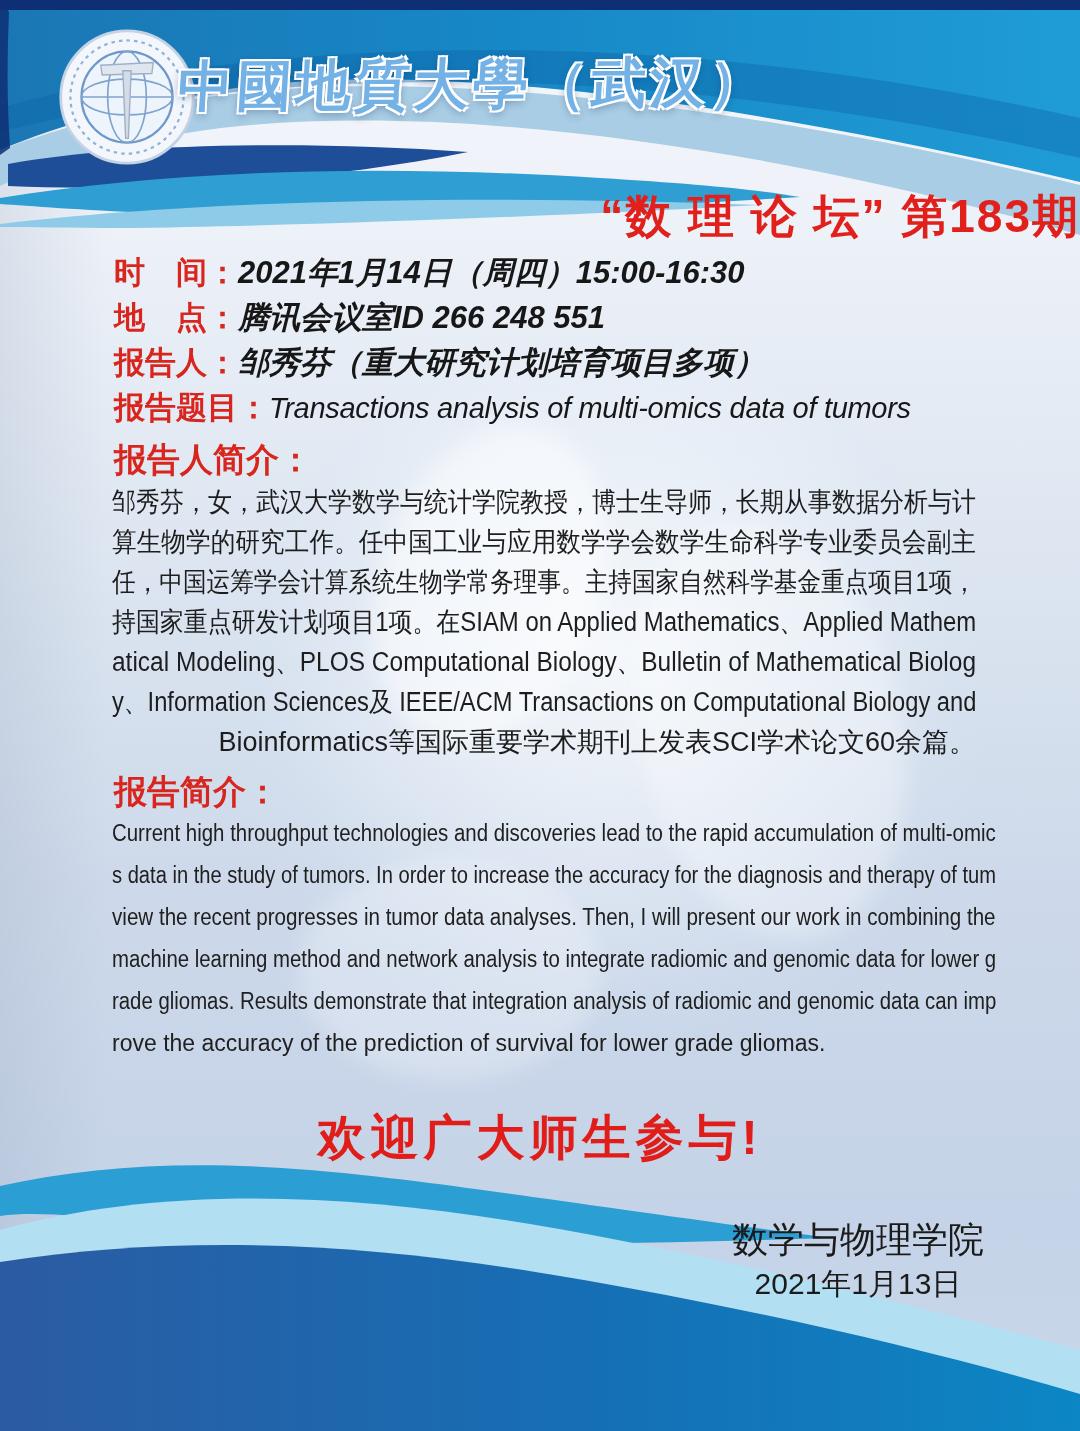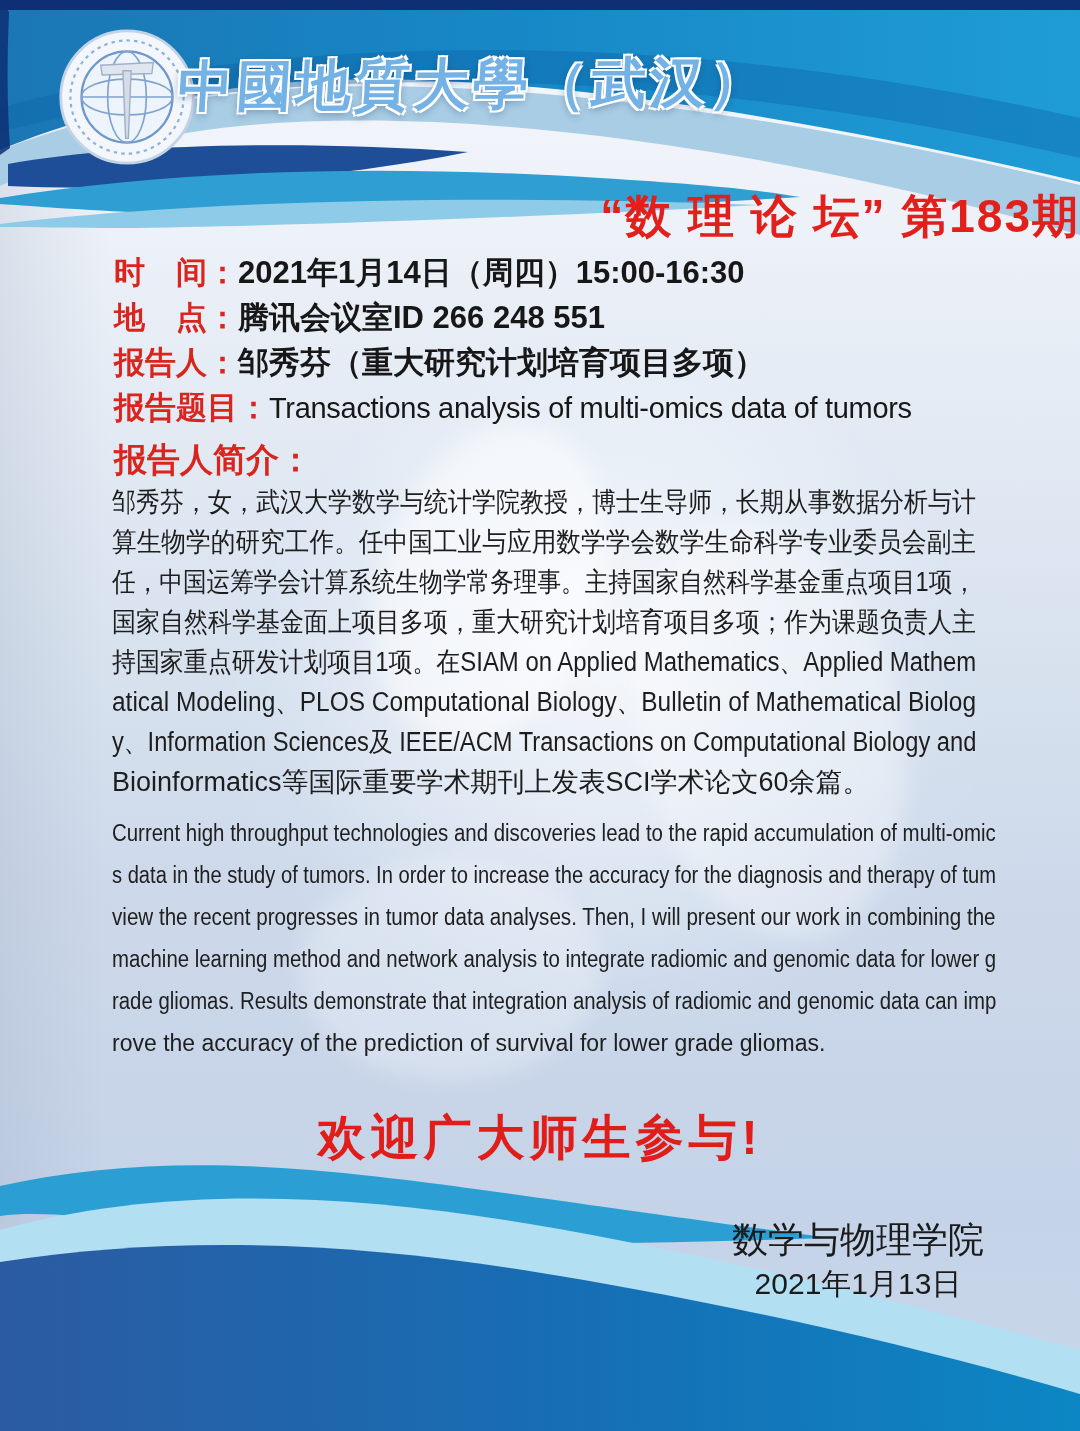--- a/index.html
+++ b/index.html
@@ -34,29 +34,29 @@
   }
 
   .content{position:absolute;inset:0;z-index:4;}
   .title{
     position:absolute;left:0;top:186px;width:100%;text-align:right;
     font-size:46px;font-weight:bold;color:#e2201b;letter-spacing:2px;white-space:nowrap;
   }
   .info{position:absolute;left:114px;top:248px;width:880px;}
   .info-row{display:flex;align-items:baseline;margin-bottom:7px;line-height:38px;margin-top:6px;}
   .info-label{color:#d8261f;font-weight:bold;font-size:31px;white-space:nowrap;flex:0 0 auto;}
-  .info-value{color:#171717;font-weight:bold;font-size:31px;white-space:nowrap;display:inline-block;}
+  .info-value{color:#171717;font-weight:bold;font-size:31px;white-space:nowrap;display:inline-block;font-style:italic;}
   .info-row.topic .info-value{font-weight:500;font-size:29px;letter-spacing:-.3px;}
 
   .sec-heading{position:absolute;left:114px;font-size:33px;font-weight:bold;color:#d8261f;white-space:nowrap;}
   .h-speaker{top:438px;}
   .h-abstract{top:770px;}
 
   .bio{position:absolute;left:112px;top:482px;width:864px;}
-  .bio .line{height:40px;line-height:40px;font-size:27px;color:#1d1d1d;white-space:nowrap;display:block;}
+  .bio .line{height:40px;line-height:40px;font-size:27px;color:#1d1d1d;white-space:nowrap;display:block;text-align:right;}
   .bio .fit{display:inline-block;white-space:nowrap;}
 
   .abstract{position:absolute;left:112px;top:812px;width:884px;}
   .abstract .line{height:42px;line-height:42px;font-size:23px;color:#202020;display:block;}
   .abstract .fit{display:inline-block;white-space:nowrap;}
 
   .welcome{
     position:absolute;left:0;top:1106px;width:100%;text-align:center;
     font-size:48px;font-weight:bold;color:#e11d1a;letter-spacing:5px;white-space:nowrap;
   }
@@ -127,27 +127,27 @@
         <span class="info-value fit">Transactions analysis of multi-omics data of tumors</span>
       </div>
     </div>
 
     <div class="sec-heading h-speaker">报告人简介：</div>
 
     <div class="bio">
       <span class="line"><span class="fit" style="transform-origin: 0px 50%; transform: scaleX(0.888889);">邹秀芬，女，武汉大学数学与统计学院教授，博士生导师，长期从事数据分析与计</span></span>
       <span class="line"><span class="fit" style="transform-origin: 0px 50%; transform: scaleX(0.914286);">算生物学的研究工作。任中国工业与应用数学学会数学生命科学专业委员会副主</span></span>
       <span class="line"><span class="fit" style="transform-origin: 0px 50%; transform: scaleX(0.87538);">任，中国运筹学会计算系统生物学常务理事。主持国家自然科学基金重点项目1项，</span></span>
-      <span class="line"><span class="fit" style="transform-origin: 0px 50%; transform: scaleX(0.888889);">国家自然科学基金面上项目多项，重大研究计划培育项目多项；作为课题负责人主</span></span>
       <span class="line"><span class="fit" style="transform-origin: 0px 50%; transform: scaleX(0.886154);">持国家重点研发计划项目1项。在SIAM on Applied Mathematics、Applied Mathem</span></span>
       <span class="line"><span class="fit" style="transform-origin: 0px 50%; transform: scaleX(0.906611);">atical Modeling、PLOS Computational Biology、Bulletin of Mathematical Biolog</span></span>
       <span class="line"><span class="fit" style="transform-origin: 0px 50%; transform: scaleX(0.878049);">y、Information Sciences及  IEEE/ACM Transactions on Computational Biology and</span></span>
       <span class="line"><span class="fit">Bioinformatics等国际重要学术期刊上发表SCI学术论文60余篇。</span></span>
     </div>
 
+    <div class="sec-heading h-abstract">报告简介：</div>
 
     <div class="abstract">
       <span class="line"><span class="fit" style="transform-origin: 0px 50%; transform: scaleX(0.888442);">Current high throughput technologies and discoveries lead to the rapid accumulation of multi-omic</span></span>
       <span class="line"><span class="fit" style="transform-origin: 0px 50%; transform: scaleX(0.875248);">s data in the study of tumors. In order to increase the accuracy for the diagnosis and therapy of tum</span></span>
       <span class="line"><span class="fit" style="transform-origin: 0px 50%; transform: scaleX(0.895643);">view the recent progresses in tumor data analyses. Then, I will present our work in combining the</span></span>
       <span class="line"><span class="fit" style="transform-origin: 0px 50%; transform: scaleX(0.88666);">machine learning method and network analysis to integrate radiomic and genomic data for lower g</span></span>
       <span class="line"><span class="fit" style="transform-origin: 0px 50%; transform: scaleX(0.885772);">rade gliomas. Results demonstrate that integration analysis of radiomic and genomic data can imp</span></span>
       <span class="line"><span class="fit">rove the accuracy of the prediction of survival for lower grade gliomas.</span></span>
     </div>
 

